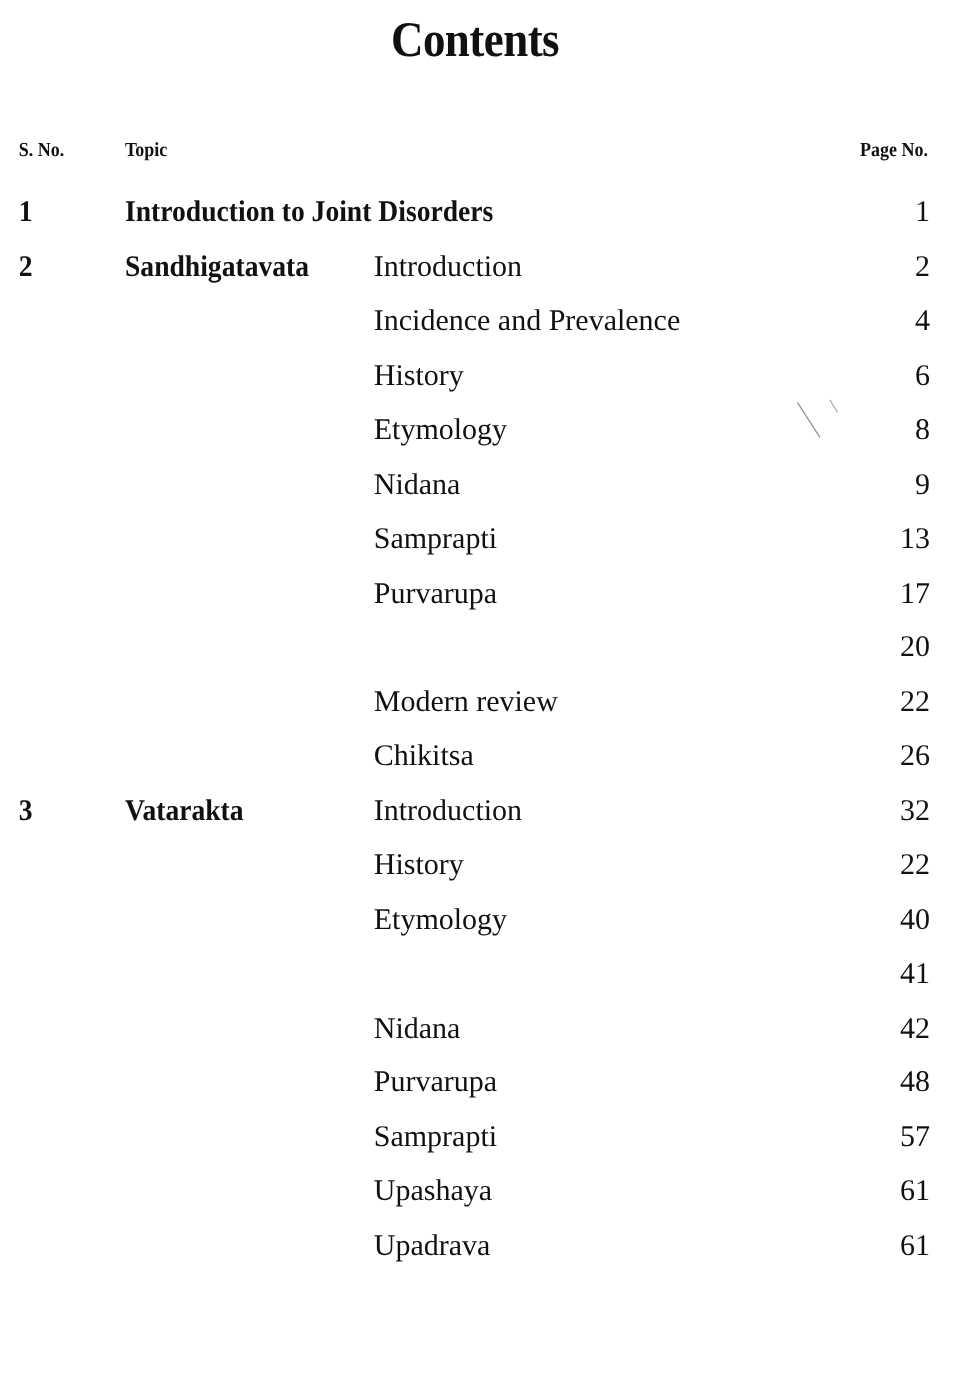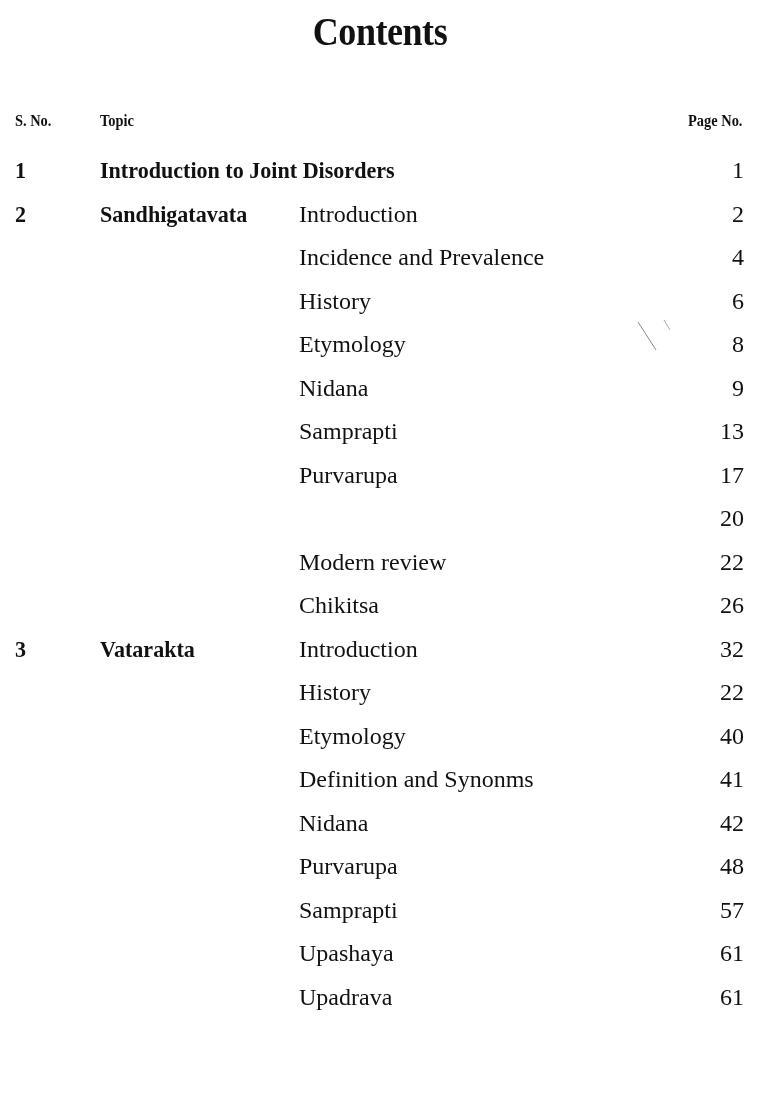--- a/index.html
+++ b/index.html
@@ -190,21 +190,20 @@
   </div>
   <div class="toc-row">
     <span class="sno"></span>
     <span class="chapter"></span>
     <span class="subtopic">Etymology</span>
     <span class="page">40</span>
   </div>
   <div class="toc-row">
     <span class="sno"></span>
     <span class="chapter"></span>
-    <span class="subtopic">Definition and Synonms</span>
     <span class="page">41</span>
   </div>
   <div class="toc-row">
     <span class="sno"></span>
     <span class="chapter"></span>
     <span class="subtopic">Nidana</span>
     <span class="page">42</span>
   </div>
   <div class="toc-row">
     <span class="sno"></span>

